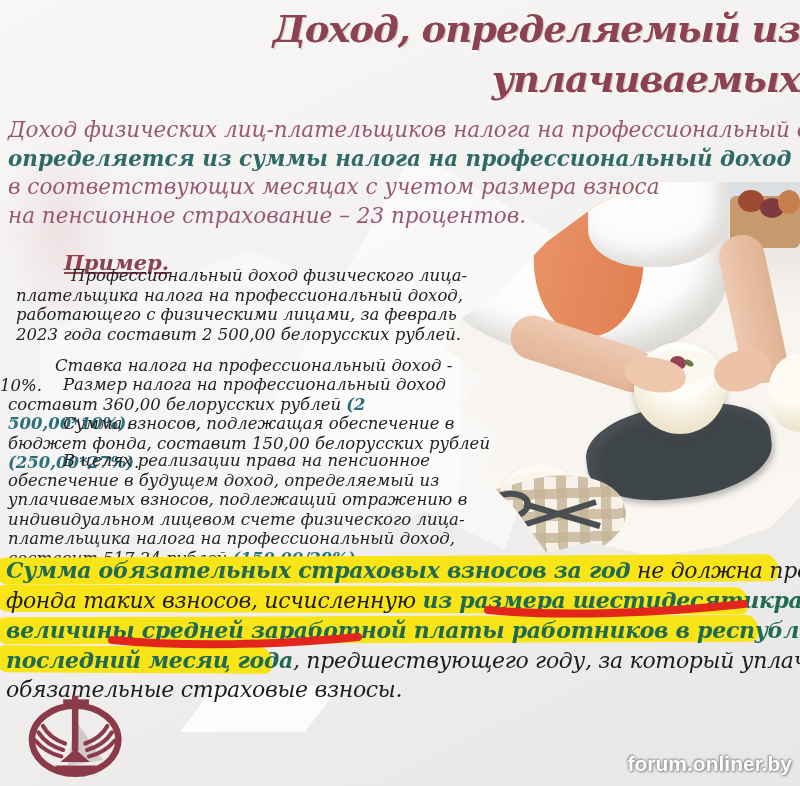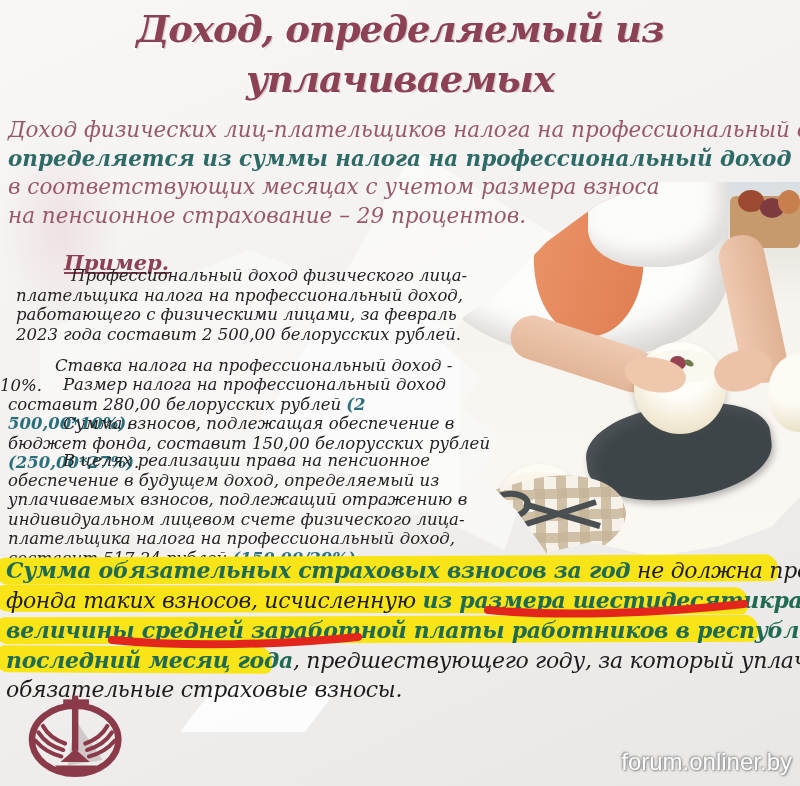--- a/index.html
+++ b/index.html
@@ -10,21 +10,21 @@
   .bgshape{position:absolute;pointer-events:none;}
   .bg1{left:260px;top:150px;width:340px;height:400px;background:rgba(255,255,255,.55);
        clip-path:polygon(45% 0,100% 28%,72% 100%,0 70%);}
   .bg2{left:180px;top:686px;width:160px;height:46px;background:rgba(255,255,255,.85);
        clip-path:polygon(22% 0,100% 0,78% 100%,0 100%);}
   .bg3{left:0;top:130px;width:120px;height:200px;background:radial-gradient(closest-side,rgba(226,190,198,.35),rgba(226,190,198,0));}
   .bg4{left:40px;top:250px;width:420px;height:330px;background:rgba(255,255,255,.4);
        clip-path:polygon(50% 0,100% 25%,100% 75%,50% 100%,0 75%,0 25%);}
 
   
-  .title{position:absolute;left:0;top:4px;width:100%;text-align:center;
+  .title{position:absolute;left:0;top:4px;width:100%;text-align:right;
     font-style:italic;font-weight:700;font-size:37px;line-height:50px;
     color:#8c4154;letter-spacing:-1px;
     text-shadow:-1px 2px 0 rgba(255,255,255,.85), 1px 1px 1px rgba(80,30,40,.25);}
 
   
   .intro{position:absolute;left:8px;top:116px;width:770px;font-style:italic;
     font-size:21.5px;line-height:28.5px;white-space:nowrap;}
   .maroon{color:#98586b;}
   .tealB{color:#2e6b66;font-weight:700;}
 
@@ -95,21 +95,21 @@
     border-radius:30% 55% 40% 50%;
     background:
       repeating-linear-gradient(14deg,rgba(197,180,150,.8) 0 10px,rgba(255,255,255,0) 10px 22px),
       repeating-linear-gradient(104deg,rgba(197,180,150,.8) 0 10px,rgba(255,255,255,0) 10px 22px),
       #f7f2e9;}
 
   
   .logo{position:absolute;left:18px;top:692px;width:118px;height:92px;}
   
   .wm{position:absolute;right:8px;bottom:10px;font-family:"Liberation Sans","DejaVu Sans",sans-serif;
-    font-weight:400;font-size:24px;color:#fdfdfd;
+    font-weight:700;font-size:21px;color:#fdfdfd;
     text-shadow:0 0 3px #9a9a9a,1px 1px 2px #8a8a8a,-1px -1px 2px #9a9a9a;}
 </style>
 </head>
 <body>
 
 <div class="page">
 
   <div class="bgshape bg3"></div>
   <div class="bgshape bg4"></div>
   <div class="bgshape bg1"></div>
@@ -147,29 +147,29 @@
         <path d="M46,46 L128,20"></path>
         <path d="M56,22 L132,44"></path>
       </g>
     </svg>
   </div>
 
   <div class="intro">
     <div class="maroon">Доход физических лиц-плательщиков налога на профессиональный доход</div>
     <div class="tealB">определяется из суммы налога на профессиональный доход</div>
     <div class="maroon">в соответствующих месяцах с учетом размера взноса</div>
-    <div class="maroon">на пенсионное страхование – 29 процентов.</div>
+    <div class="maroon">на пенсионное страхование – 23 процентов.</div>
   </div>
 
   <div class="ex-head">Пример.</div>
 
   <p class="ex p1">Профессиональный доход физического лица-плательщика налога на профессиональный доход, работающего с физическими лицами, за февраль 2023 года составит 2 500,00 белорусских рублей.</p>
   <p class="ex p2">Ставка налога на профессиональный доход - 10%.</p>
 
-  <p class="ex p3"><span class="u">Размер налога на профессиональный доход</span><span> составит </span><span class="u">280,00</span><span> белорусских рублей </span><span class="val">(2 500,00*10%)</span><span>.</span></p>
+  <p class="ex p3"><span class="u">Размер налога на профессиональный доход</span><span> составит </span><span class="u">360,00</span><span> белорусских рублей </span><span class="val">(2 500,00*10%)</span><span>.</span></p>
 
   <p class="ex p4"><span class="u">Сумма взносов</span><span>, подлежащая обеспечение в бюджет фонда, составит </span><span class="u">150,00</span><span> белорусских рублей </span><span class="val">(250,00*27%)</span><span>.</span></p>
 
   <p class="ex p5"><span>В целях реализации права на пенсионное обеспечение в будущем </span><span class="u">доход, определяемый из уплачиваемых взносов,</span><span> подлежащий отражению в индивидуальном лицевом счете физического лица-плательщика налога на профессиональный доход, составит 517,24 рублей </span><span class="val">(150,00/29%)</span><span>.</span></p>
 
   <div class="hl hl1"></div>
   <div class="hl hl2"></div>
   <div class="hl hl3"></div>
   <div class="hl hl4"></div>
 

